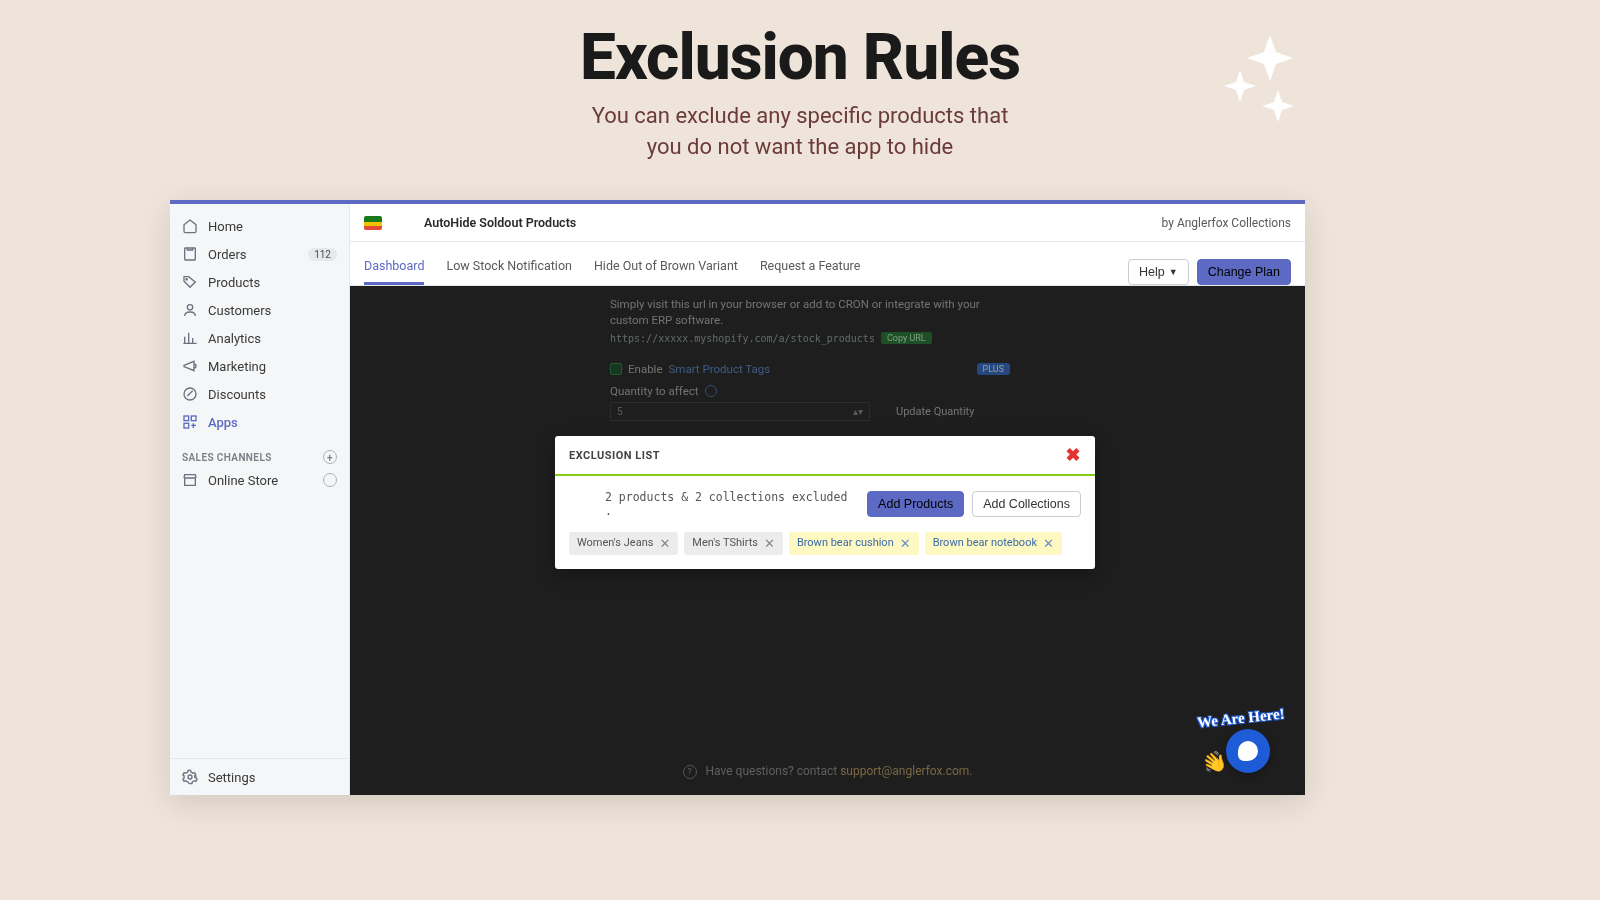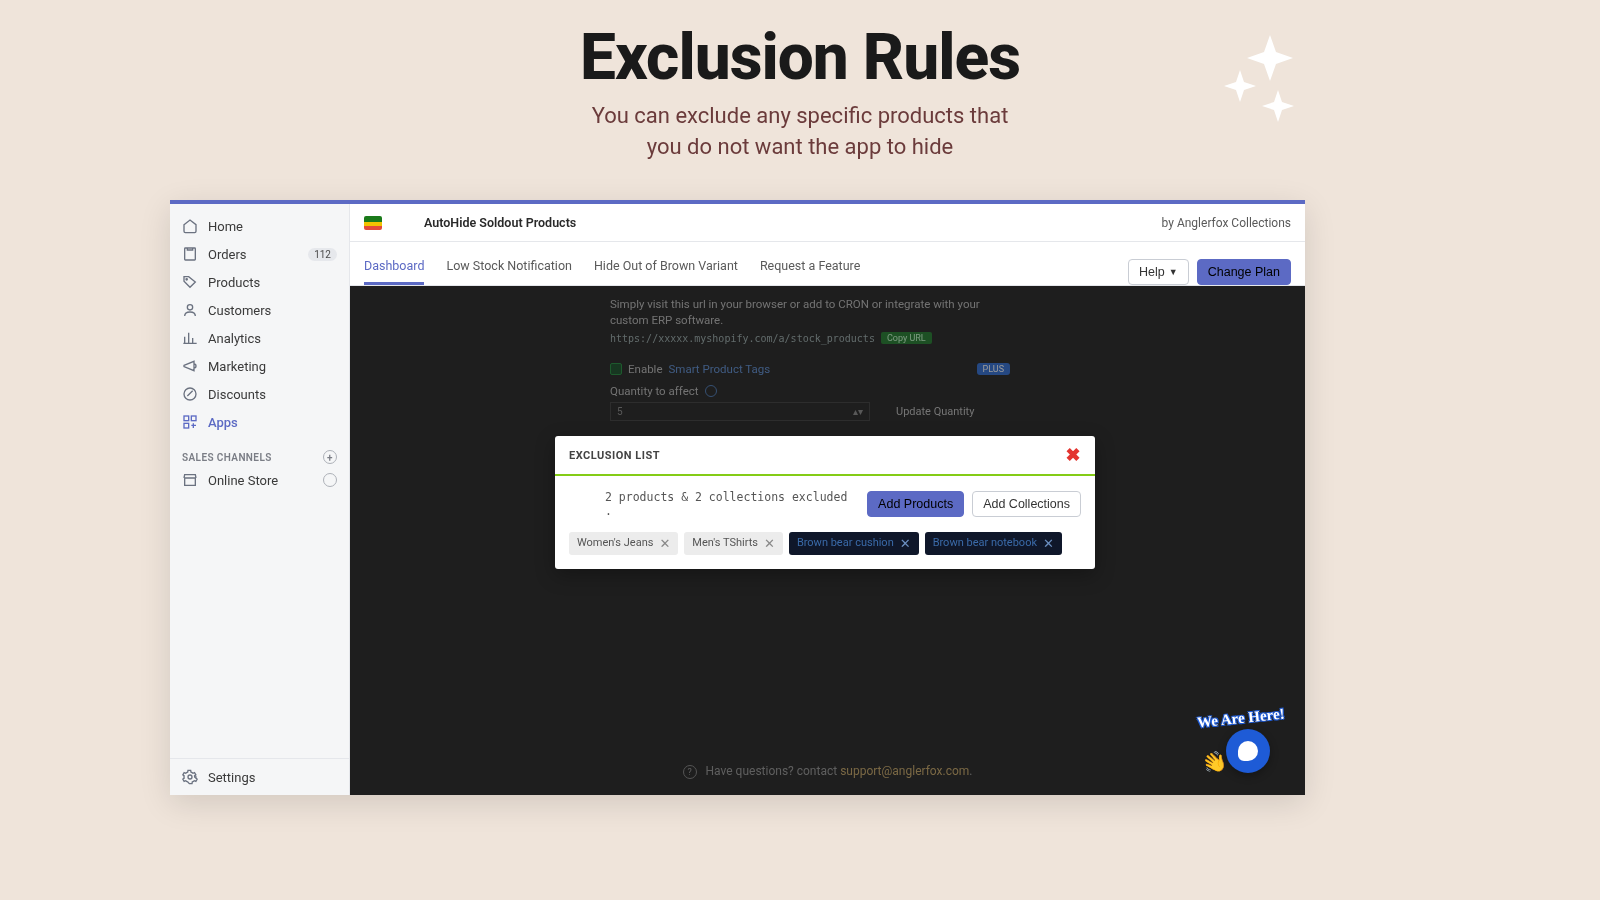--- a/index.html
+++ b/index.html
@@ -188,21 +188,21 @@
   .modal-row1 { display:flex; align-items:center; gap:8px; margin-bottom:14px; }
   .modal-summary { font-family:monospace; font-size:11.5px; color:#555; flex:1;margin-left:36px; }
   .chips { display:flex; flex-wrap:wrap; gap:6px; }
   .chip {
     display:inline-flex; align-items:flex-start; gap:6px;
     padding: 4px 8px;
     border-radius:3px;
     font-size:11px;
   }
   .chip.gray { background:#ececec; color:#555; }
-  .chip.blue { background:#0f172a; color:#3a6aa8; }
+  .chip.blue { background:#fef9c3; color:#3a6aa8; }
   .chip .x { color:#888; font-size:13px; cursor:pointer; font-weight:400; }
   .chip.blue .x { color:#6b8fc1; }
 
   .chat-bubble {
     position:absolute;
     right: 35px; bottom: 22px;
     width: 44px; height:44px;
     background:#1e5bd6;
     border-radius:50%;
     display:flex;align-items:center;justify-content:center;

